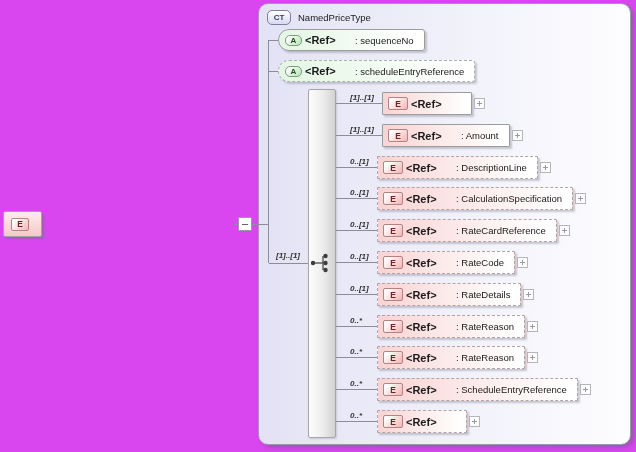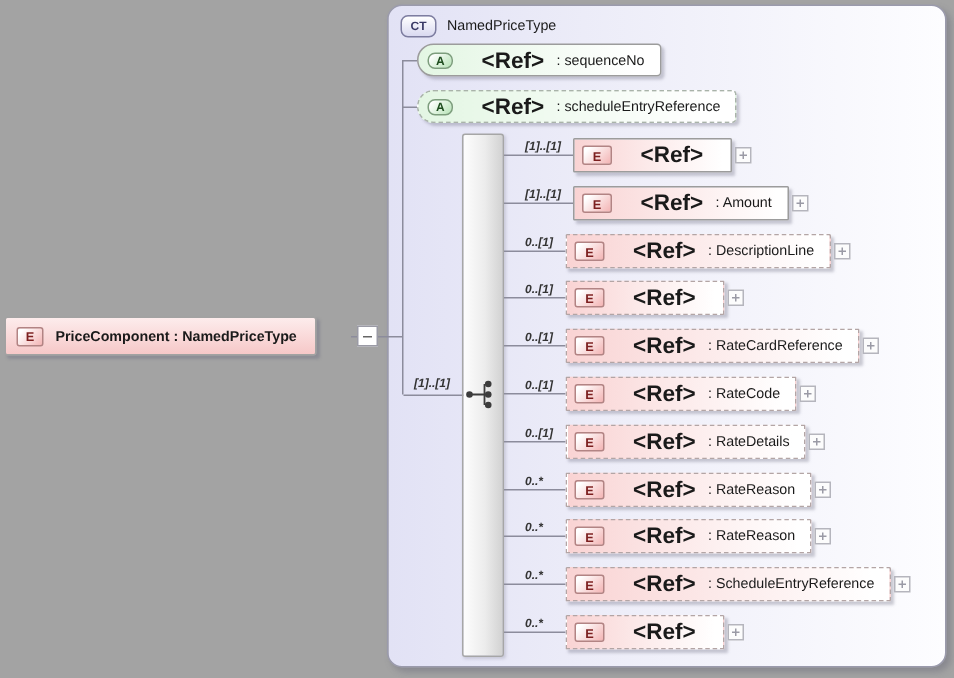--- a/index.html
+++ b/index.html
@@ -1,16 +1,16 @@
 <!DOCTYPE html>
 <html><head>
 <meta charset="utf-8">
 <style>
   html,body{margin:0;padding:0;background:#ffffff;}
-  #canvas{position:relative;width:636px;height:452px;background:#a3a3a3;overflow:hidden;
+  #canvas{position:relative;width:636px;height:452px;background:#d946ef;overflow:hidden;
           font-family:"Liberation Sans",sans-serif;}
 
   
   .ct-box{position:absolute;left:258px;top:3px;width:373px;height:442px;box-sizing:border-box;
           border:1px solid #9a9aac;border-radius:10px;
           background:linear-gradient(to right,#e2e2f5 0%,#ececf8 35%,#fdfdff 100%);
           box-shadow:3px 3px 4px rgba(90,90,110,.35);}
   .ct-header{position:absolute;left:8px;top:6px;display:flex;align-items:center;}
   .ct-badge{display:inline-flex;align-items:center;justify-content:center;width:22px;height:13px;
             border:1px solid #7d7da0;border-radius:5px;background:linear-gradient(#ffffff,#d9d9f0);
@@ -49,21 +49,21 @@
   .attr-box.dashed{border-style:dashed;border-color:#a9b3a9;}
 
   
   .el-row{position:absolute;left:336px;height:23px;display:flex;align-items:center;}
   .el-row .hseg{height:1px;background:#8c8c9c;flex:0 0 auto;}
   .el-box{height:23px;box-sizing:border-box;display:flex;align-items:center;padding:0 10px 0 5px;
           border:1px solid #9c9c9c;border-radius:1px;white-space:nowrap;
           background:linear-gradient(to right,#f9d3d3 0%,#fce9e9 45%,#ffffff 95%);
           box-shadow:2px 2px 2px rgba(110,110,130,.35);}
   .el-box.dashed{border-style:dashed;border-color:#b3a5a5;}
-  .ref-label{margin-left:19px;width:50px;flex:0 0 auto;font-size:15px;font-weight:bold;color:#1a1a1a;}
+  .ref-label{margin-left:3px;width:50px;flex:0 0 auto;font-size:11px;font-weight:bold;color:#1a1a1a;}
   .name-label{font-size:9.5px;font-weight:normal;color:#1a1a1a;}
   .card-label{position:absolute;left:14px;bottom:13px;font-size:8px;font-style:italic;
               font-weight:bold;color:#333;white-space:nowrap;}
 
   
   .plus-box{position:relative;width:11px;height:11px;box-sizing:border-box;margin-left:2px;flex:0 0 auto;
             border:1px solid #b5b5bd;background:#fcfcfc;}
   .plus-box .ph{position:absolute;left:2px;top:4px;width:5px;height:1px;background:#9a9aa5;}
   .plus-box .pv{position:absolute;left:4px;top:2px;width:1px;height:5px;background:#9a9aa5;}
   .minus-box{position:absolute;left:238px;top:217px;width:14px;height:14px;box-sizing:border-box;
@@ -95,21 +95,20 @@
   <div class="minus-box">
       <i class="mh"></i>
     </div>
 
   <div class="v-line" style="left:268px;top:40px;height:223px;"></div>
   <div class="h-line" style="left:269px;top:263px;width:41px;"></div>
 
   <div class="root-row">
     <div class="root-box">
       <span class="e-icon" style="width:18px;">E</span>
-      <span class="root-label">PriceComponent : NamedPriceType</span>
     </div>
   </div>
 
   <div class="seq-bar"></div>
   <span class="seq-card">[1]..[1]</span>
   <svg class="seq-icon" width="26" height="20">
     <circle cx="5" cy="10" r="2.2" fill="#3c3c3c"></circle>
     <line x1="5" y1="10" x2="15" y2="10" stroke="#3c3c3c" stroke-width="1.2"></line>
     <line x1="15" y1="3" x2="15" y2="17" stroke="#3c3c3c" stroke-width="1.2"></line>
     <circle cx="17.5" cy="3" r="2.2" fill="#3c3c3c"></circle>
@@ -175,20 +174,21 @@
         <i class="pv"></i>
       </span>
     </div>
 
     <div class="el-row" style="top: 187px;">
       <span class="card-label js-card">0..[1]</span>
       <span class="hseg js-seg" style="width: 41px;"></span>
       <div class="el-box js-box dashed">
         <span class="e-icon js-icon">E</span>
         <span class="ref-label js-ref">&lt;Ref&gt;</span>
+        <span class="name-label js-name">: CalculationSpecification</span>
       </div>
       <span class="plus-box">
         <i class="ph"></i>
         <i class="pv"></i>
       </span>
     </div>
 
     <div class="el-row" style="top: 219px;">
       <span class="card-label js-card">0..[1]</span>
       <span class="hseg js-seg" style="width: 41px;"></span>

